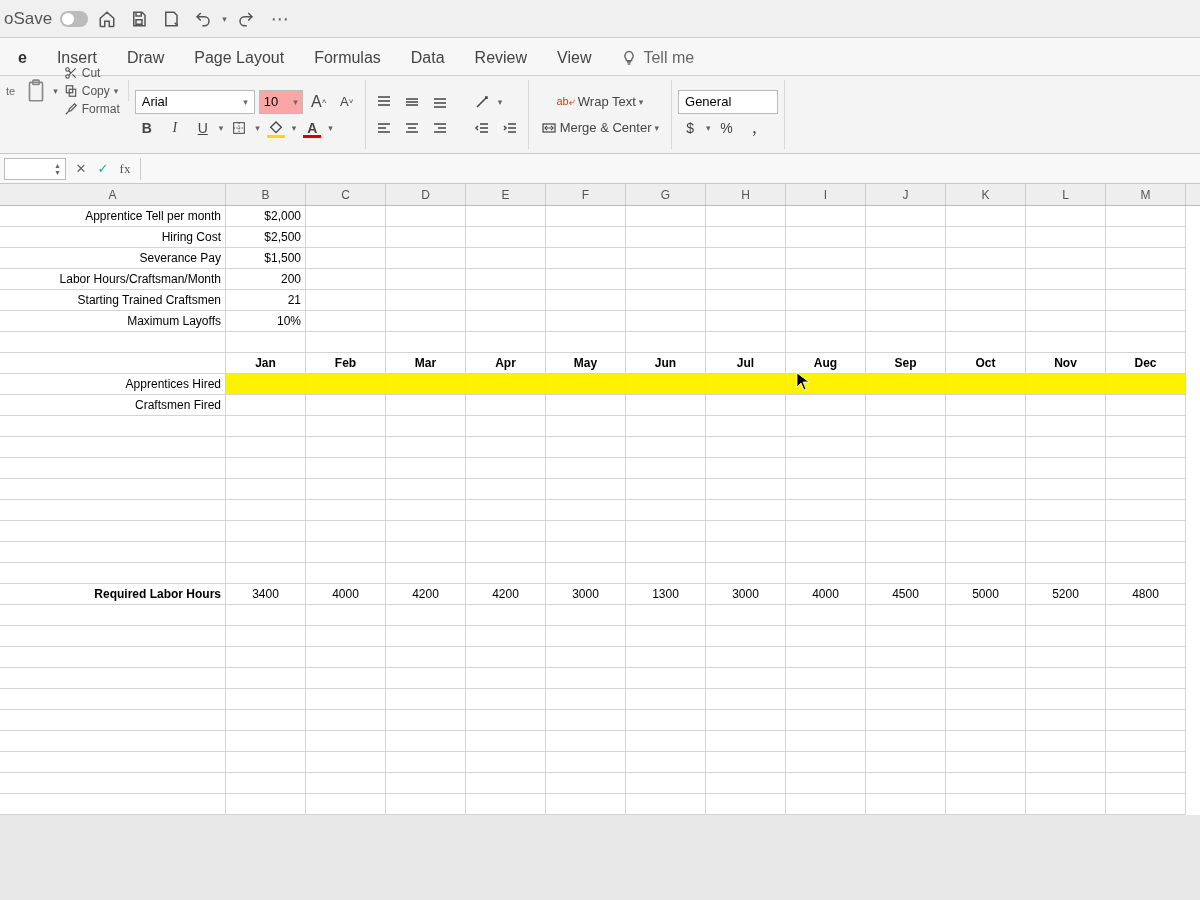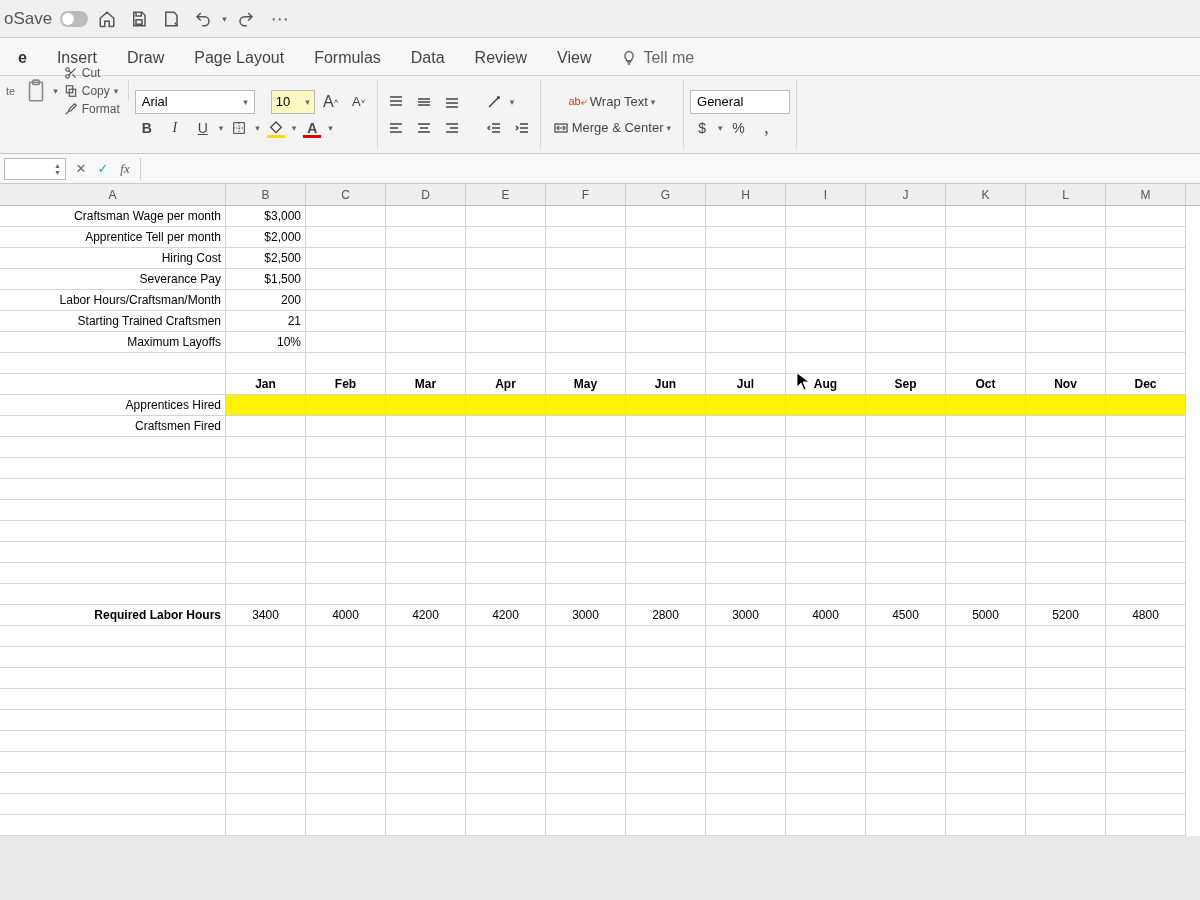--- a/index.html
+++ b/index.html
@@ -24,37 +24,37 @@
 
 .ribbon { height: 78px; background: #f4f4f4; display: flex; align-items: stretch; border-bottom: 1px solid #c8c8c8; padding: 4px 0; }
 .group { display: flex; flex-direction: column; justify-content: center; padding: 2px 6px; border-right: 1px solid #d8d8d8; gap: 2px; }
 .group.row { flex-direction: row; align-items: center; gap: 4px; }
 .clip-main { width: 26px; display: flex; align-items: center; justify-content: center; }
 .clip-side { display: flex; flex-direction: column; gap: 2px; font-size: 12px; color: #555; }
 .clip-item { display: flex; align-items: center; gap: 4px; cursor: pointer; padding: 1px 2px; }
 .clip-item svg { width: 14px; height: 14px; }
 .font-row { display: flex; align-items: center; gap: 4px; }
 .font-name { width: 120px; height: 24px; border: 1px solid #bbb; background: #fff; font-size: 13px; padding: 2px 6px; display: flex; align-items: center; justify-content: space-between; }
-.font-size { width: 44px; height: 24px; border: 1px solid #bbb; background: #fef9c3; font-size: 13px; padding: 2px 4px; display: flex; align-items: center; justify-content: space-between; margin-left: 12px; }
+.font-size { width: 44px; height: 24px; border: 1px solid #bbb; background: #fca5a5; font-size: 13px; padding: 2px 4px; display: flex; align-items: center; justify-content: space-between; }
 .caret { font-size: 9px; color: #666; }
 .btn { width: 24px; height: 24px; display: flex; align-items: center; justify-content: center; cursor: pointer; color: #444; border-radius: 2px; font-size: 14px; }
 .btn.wide { width: auto; padding: 0 6px; gap: 3px; }
 .btn svg { width: 16px; height: 16px; }
 .fill-color { position: relative; }
 .fill-color::after { content: ""; position: absolute; bottom: 2px; left: 3px; right: 3px; height: 3px; background: #ffd800; }
 .font-color { position: relative; }
 .font-color::after { content: ""; position: absolute; bottom: 2px; left: 3px; right: 3px; height: 3px; background: #d00; }
 .numfmt { width: 100px; height: 24px; border: 1px solid #bbb; background: #fff; font-size: 13px; padding: 2px 6px; display: flex; align-items: center; }
 
 
 .formula-bar { height: 30px; background: #f8f8f8; display: flex; align-items: center; border-bottom: 1px solid #c8c8c8; font-size: 13px; }
 .namebox { width: 62px; height: 22px; border: 1px solid #bbb; background: #fff; margin: 0 4px; display: flex; align-items: center; justify-content: flex-end; padding-right: 4px; }
 .namebox .stepper { display: flex; flex-direction: column; font-size: 7px; line-height: 7px; color: #666; }
 .fx-btn { width: 22px; height: 22px; display: flex; align-items: center; justify-content: center; cursor: pointer; color: #666; }
-.fx { font-style: italic; font-family: Georgia, serif; color: #555; }
+.fx { font-family: Georgia, serif; color: #555; }
 
 
 .grid-wrap { position: relative; background: #fff; }
 .colheads { display: flex; height: 22px; background: #eee; border-bottom: 1px solid #bbb; }
 .colhead { border-right: 1px solid #ccc; font-size: 12px; color: #555; display: flex; align-items: center; justify-content: center; background: #eee; }
 .sheet { background: #fff; }
 .row { display: flex; height: 21px; }
 .cell { border-right: 1px solid #d4d4d4; border-bottom: 1px solid #d4d4d4; font-size: 12px; padding: 2px 4px; overflow: hidden; white-space: nowrap; display: flex; align-items: center; }
 .cell.ra { justify-content: flex-end; }
 .cell.ca { justify-content: center; }
@@ -310,35 +310,20 @@
     <div class="colhead cStd">H</div>
     <div class="colhead cStd">I</div>
     <div class="colhead cStd">J</div>
     <div class="colhead cStd">K</div>
     <div class="colhead cStd">L</div>
     <div class="colhead cStd">M</div>
   </div>
 
   <div class="sheet" id="sheet">
       <div class="row">
-        <div class="cell cA ra">Craftsman Wage per month</div>
-        <div class="cell cStd ra">$3,000</div>
-        <div class="cell cStd"></div>
-        <div class="cell cStd"></div>
-        <div class="cell cStd"></div>
-        <div class="cell cStd"></div>
-        <div class="cell cStd"></div>
-        <div class="cell cStd"></div>
-        <div class="cell cStd"></div>
-        <div class="cell cStd"></div>
-        <div class="cell cStd"></div>
-        <div class="cell cStd"></div>
-        <div class="cell cStd"></div>
-      </div>
-      <div class="row">
         <div class="cell cA ra">Apprentice Tell per month</div>
         <div class="cell cStd ra">$2,000</div>
         <div class="cell cStd"></div>
         <div class="cell cStd"></div>
         <div class="cell cStd"></div>
         <div class="cell cStd"></div>
         <div class="cell cStd"></div>
         <div class="cell cStd"></div>
         <div class="cell cStd"></div>
         <div class="cell cStd"></div>
@@ -601,21 +586,21 @@
         <div class="cell cStd"></div>
         <div class="cell cStd"></div>
       </div>
       <div class="row">
         <div class="cell cA ra bold">Required Labor Hours</div>
         <div class="cell cStd ca">3400</div>
         <div class="cell cStd ca">4000</div>
         <div class="cell cStd ca">4200</div>
         <div class="cell cStd ca">4200</div>
         <div class="cell cStd ca">3000</div>
-        <div class="cell cStd ca">2800</div>
+        <div class="cell cStd ca">1300</div>
         <div class="cell cStd ca">3000</div>
         <div class="cell cStd ca">4000</div>
         <div class="cell cStd ca">4500</div>
         <div class="cell cStd ca">5000</div>
         <div class="cell cStd ca">5200</div>
         <div class="cell cStd ca">4800</div>
       </div>
       <div class="row">
         <div class="cell cA"></div>
         <div class="cell cStd"></div>

